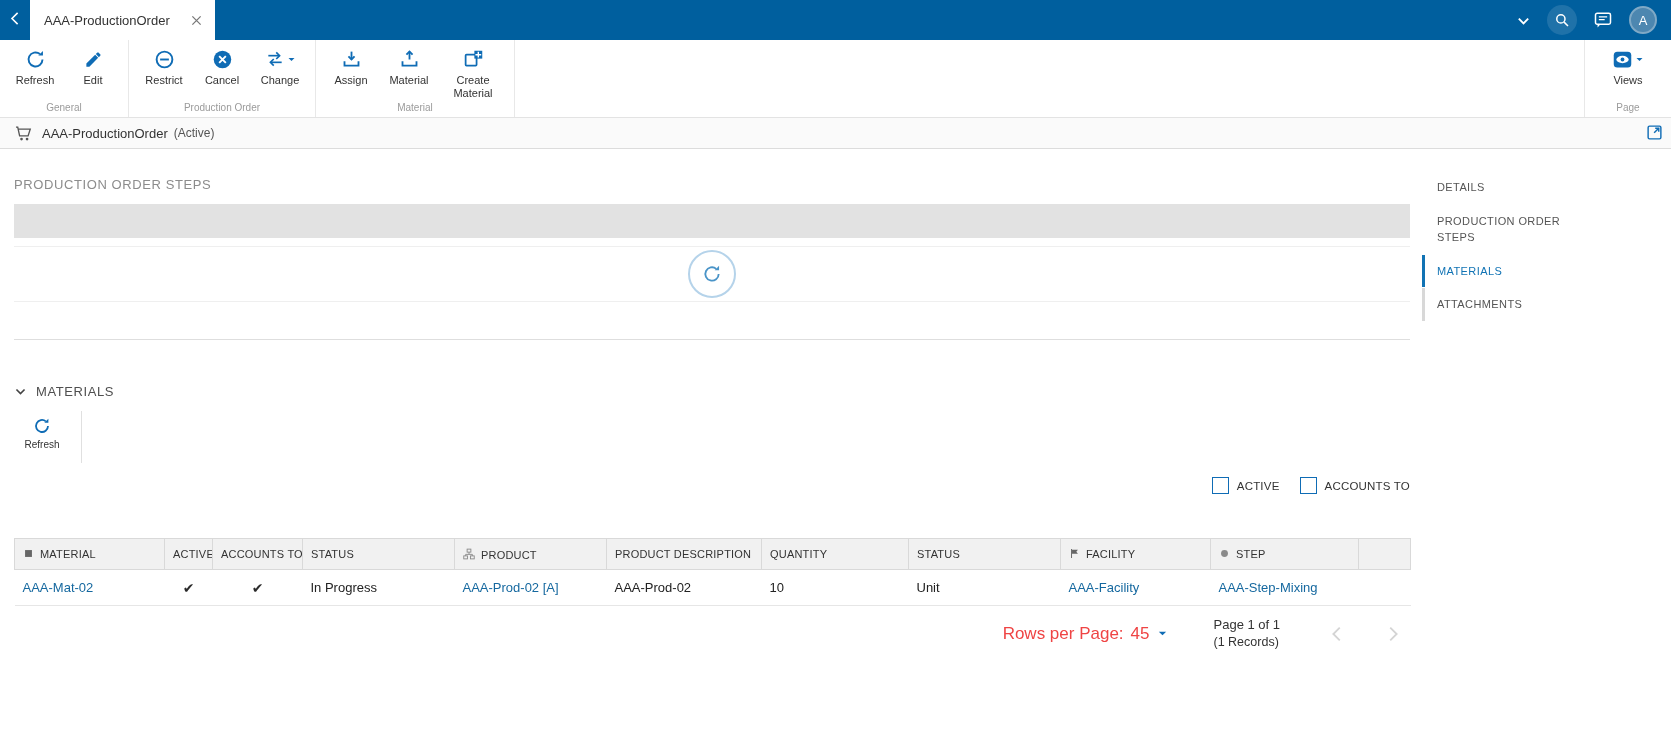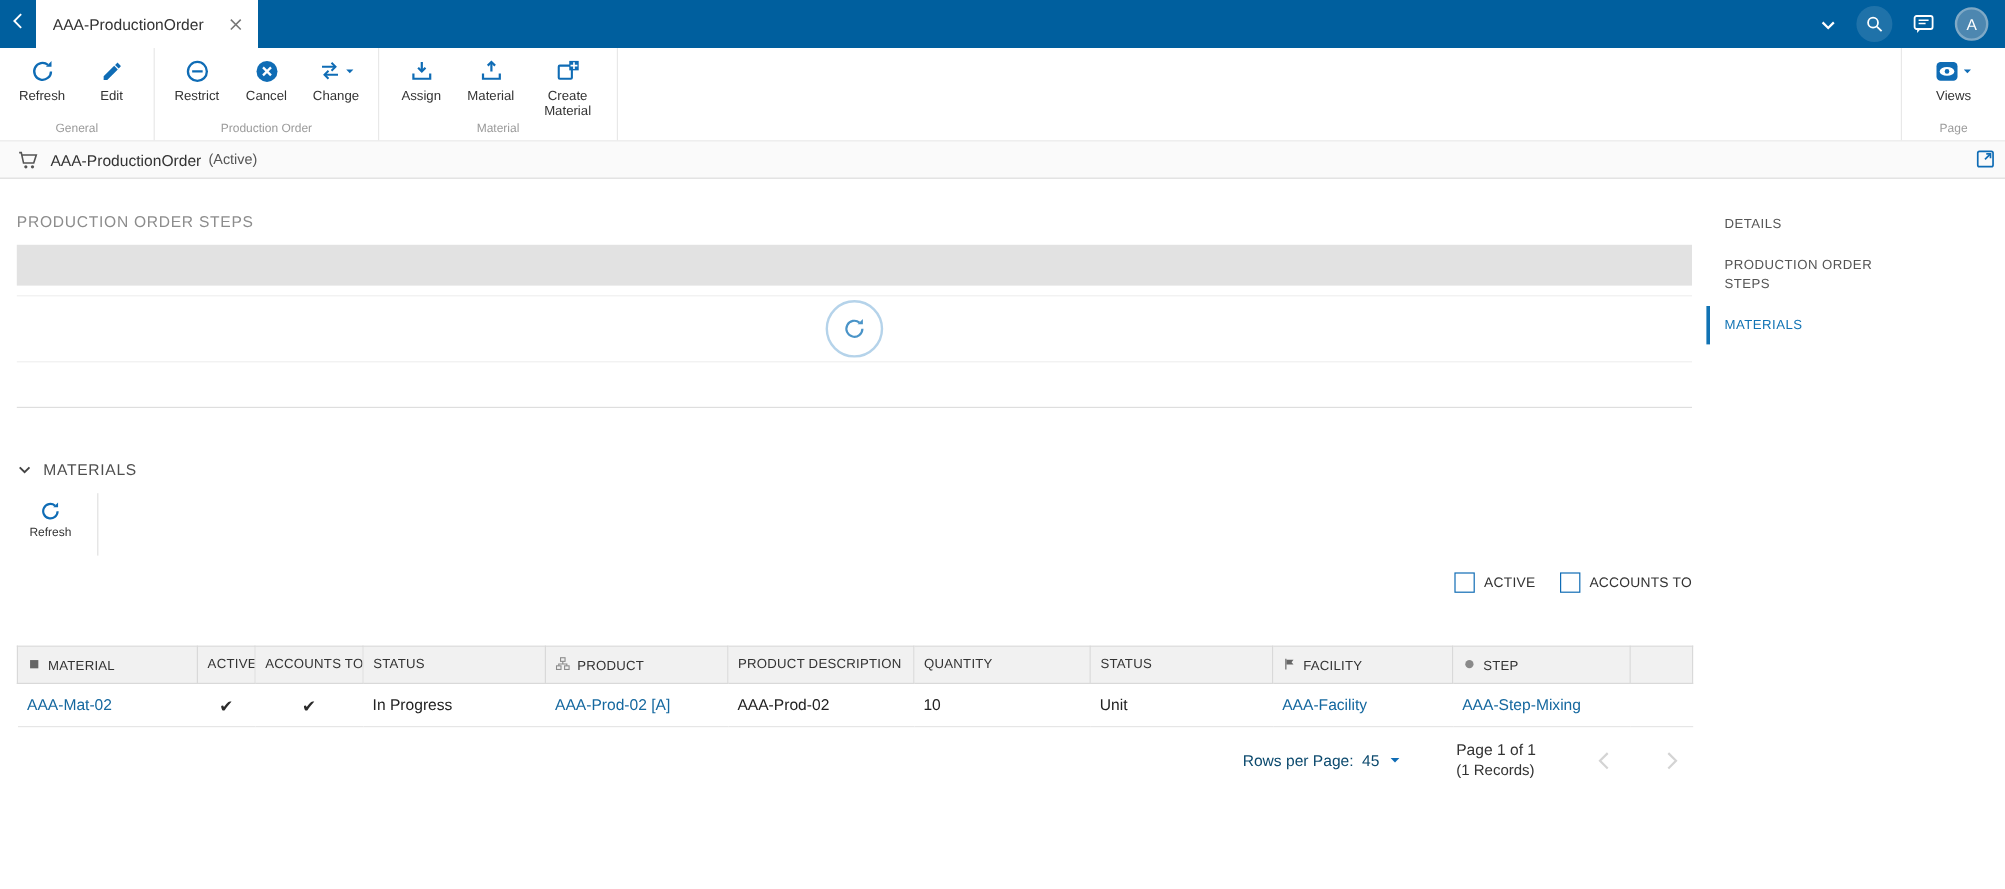--- a/index.html
+++ b/index.html
@@ -75,21 +75,21 @@
   .materials-table thead th .hicon { display:inline-flex; vertical-align:-1px; margin-right:6px; }
   .materials-table tbody td { border-bottom:1px solid #e6e6e6; height:36px; padding:0 8px; font-size:13px; color:#222; white-space:nowrap; overflow:hidden; }
   .td-center { text-align:center; }
   .check { font-size:14px; color:#2b2b2b; }
   a.cell-link { color:#15689f; text-decoration:none; cursor:pointer; }
   .icon-gray { color:#666; }
   .icon-gray2 { color:#8a8a8a; }
 
   
   .pagination { width:1396px; display:flex; align-items:center; justify-content:flex-end; gap:46px; margin-top:10px; }
-  .rpp { display:flex; align-items:center; gap:7px; font-size:13px; color:#0c4a6e; cursor:pointer;text-align:center; }
+  .rpp { display:flex; align-items:center; gap:7px; font-size:17px; color:#ef4444; cursor:pointer;text-align:center; }
   .rpp-chev { color:#0f6cb5; display:flex; }
   .page-info { font-size:13px; color:#333; line-height:1.4; }
   .page-info .records { font-size:12.5px; }
   .pg-chev { color:#d4d4d4; display:flex; cursor:pointer; }
   .pg-gap { display:flex; gap:34px; padding-right:6px; }
 
   
   .anchor-nav { flex:1; padding:22px 0 0 12px; }
   .anchor-item { font-size:11px; color:#555; letter-spacing:.4px; padding:8px 10px 8px 12px; border-left:3px solid transparent; max-width:160px; line-height:1.5; cursor:pointer; margin-bottom:1px; }
   .anchor-item.active { color:#1173b4; border-left-color:#1173b4; }
@@ -425,16 +425,17 @@
           </div>
         </div>
 
       </div>
     </div>
 
     <div class="anchor-nav">
       <div class="anchor-item">DETAILS</div>
       <div class="anchor-item">PRODUCTION ORDER STEPS</div>
       <div class="anchor-item active">MATERIALS</div>
+      <div class="anchor-item gray-bar">ATTACHMENTS</div>
     </div>
   </div>
 
 </div>
 
 </body></html>

